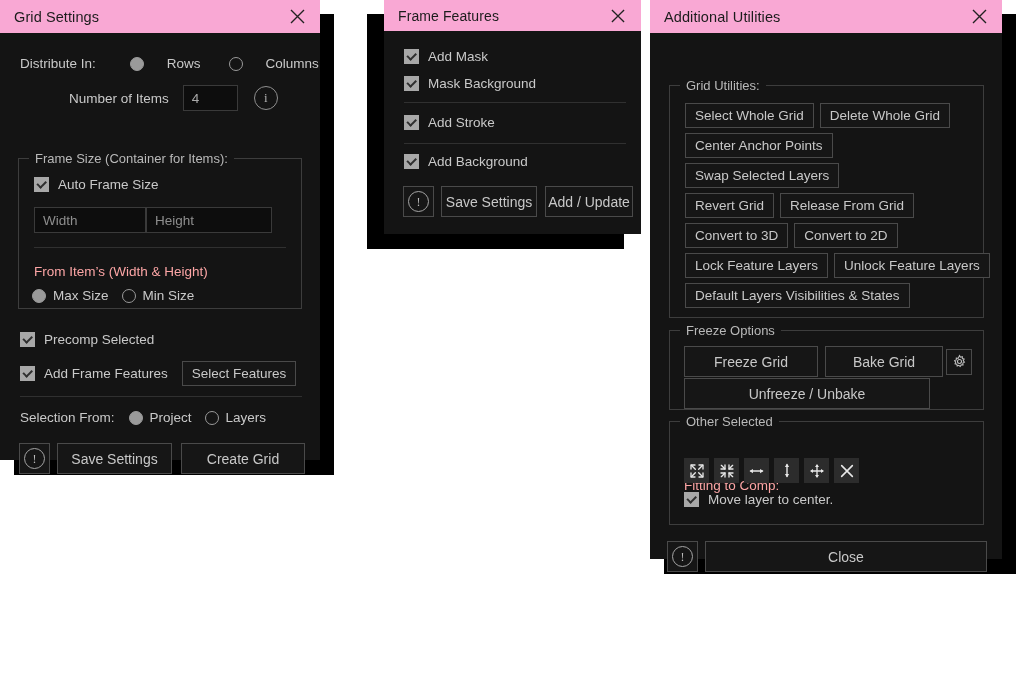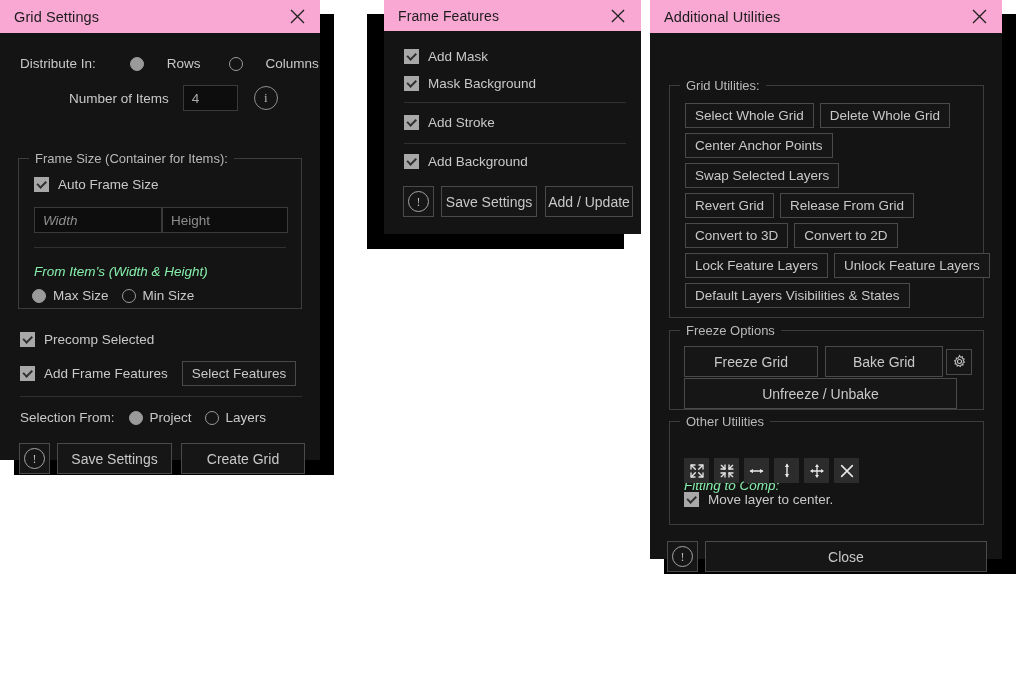--- a/index.html
+++ b/index.html
@@ -35,21 +35,21 @@
   .closebtn svg { display: block; }
   .body {
     position: relative;
     background: #141414;
     box-sizing: border-box;
   }
 
   
   .row { display: flex; align-items: center; }
   .lbl { color: #c9c9c9; font-size: 13.5px; }
-  .lbl.dim { color: #86efac; font-style: italic; }
+  .lbl.dim { color: #fca5a5; }
 
   .radio {
     width: 14px; height: 14px; border-radius: 50%;
     box-sizing: border-box; display: inline-block;
     flex: 0 0 auto;
   }
   .radio.on  { background: #9a9a9a; border: 1px solid #9a9a9a; }
   .radio.off { background: transparent; border: 1.5px solid #9a9a9a; }
 
   .cbx {
@@ -176,21 +176,21 @@
 
       <div class="group" style="position:absolute; left:18px; top:125px; width:284px; height:151px;">
         <span class="legend">Frame Size (Container for Items):</span>
 
         <div class="row" style="position:absolute; left:15px; top:18px;justify-content:center;">
           <span class="cbx on"></span>
           <span class="lbl" style="margin-left:9px;">Auto Frame Size</span>
         </div>
 
         <div class="row" style="position:absolute; left:15px; top:48px;">
-          <span class="txtfield ph" style="width:128px;font-style:italic;">Width</span>
+          <span class="txtfield ph" style="width:112px;">Width</span>
           <span class="txtfield ph" style="width:126px;">Height</span>
         </div>
 
         <div class="sep" style="position:absolute; left:15px; top:88px; width:252px;"></div>
 
         <div class="lbl dim" style="position:absolute; left:15px; top:105px;">From Item’s (Width &amp; Height)</div>
 
         <div class="row" style="position:absolute; left:13px; top:129px;">
           <span class="radio on"></span>
           <span class="lbl" style="margin-left:7px;">Max Size</span>
@@ -334,26 +334,26 @@
           <span class="btn big" style="margin-left:7px; width:118px;">Bake Grid</span>
           <span class="iconbtn" style="margin-left:3px; width:26px; height:26px;">
             <svg width="15" height="15" viewBox="0 0 24 24" fill="none" stroke="#c0c0c0" stroke-width="1.7">
               <circle cx="12" cy="12" r="3.2"></circle>
               <path d="M12 2.6 L13.6 5.1 L16.5 4.3 L16.6 7.3 L19.4 8.2 L18 10.8 L19.9 13.1 L17.3 14.6 L17.6 17.5 L14.7 17.4 L13.1 19.9 L10.9 18.1 L8.3 19.3 L7.7 16.4 L4.9 15.7 L5.9 13 L4.2 10.6 L6.8 9.4 L6.9 6.5 L9.8 7 Z"></path>
             </svg>
           </span>
         </div>
 
         <div style="position:absolute; left:14px; top:47px;">
-          <span class="btn big" style="width:273px;">Unfreeze / Unbake</span>
+          <span class="btn big" style="width:246px;">Unfreeze / Unbake</span>
         </div>
       </div>
 
       <div class="group" style="position:absolute; left:19px; top:388px; width:315px; height:104px;">
-        <span class="legend">Other Utilities</span>
+        <span class="legend">Other Selected</span>
 
         <div class="lbl dim" style="position:absolute; left:14px; top:14px;margin-top:42px;">Fitting to Comp:</div>
 
         <div class="row" style="position:absolute; left:14px; top:36px; gap:5px;">
           <span class="fittile">
             <svg width="16" height="16" viewBox="0 0 24 24" stroke="#e8e8e8" stroke-width="2" fill="none" stroke-linecap="round" stroke-linejoin="round">
               <path d="M9 3 H3 V9 M15 3 H21 V9 M9 21 H3 V15 M15 21 H21 V15"></path>
               <path d="M3.5 3.5 L9.5 9.5 M20.5 3.5 L14.5 9.5 M3.5 20.5 L9.5 14.5 M20.5 20.5 L14.5 14.5"></path>
             </svg>
           </span>

